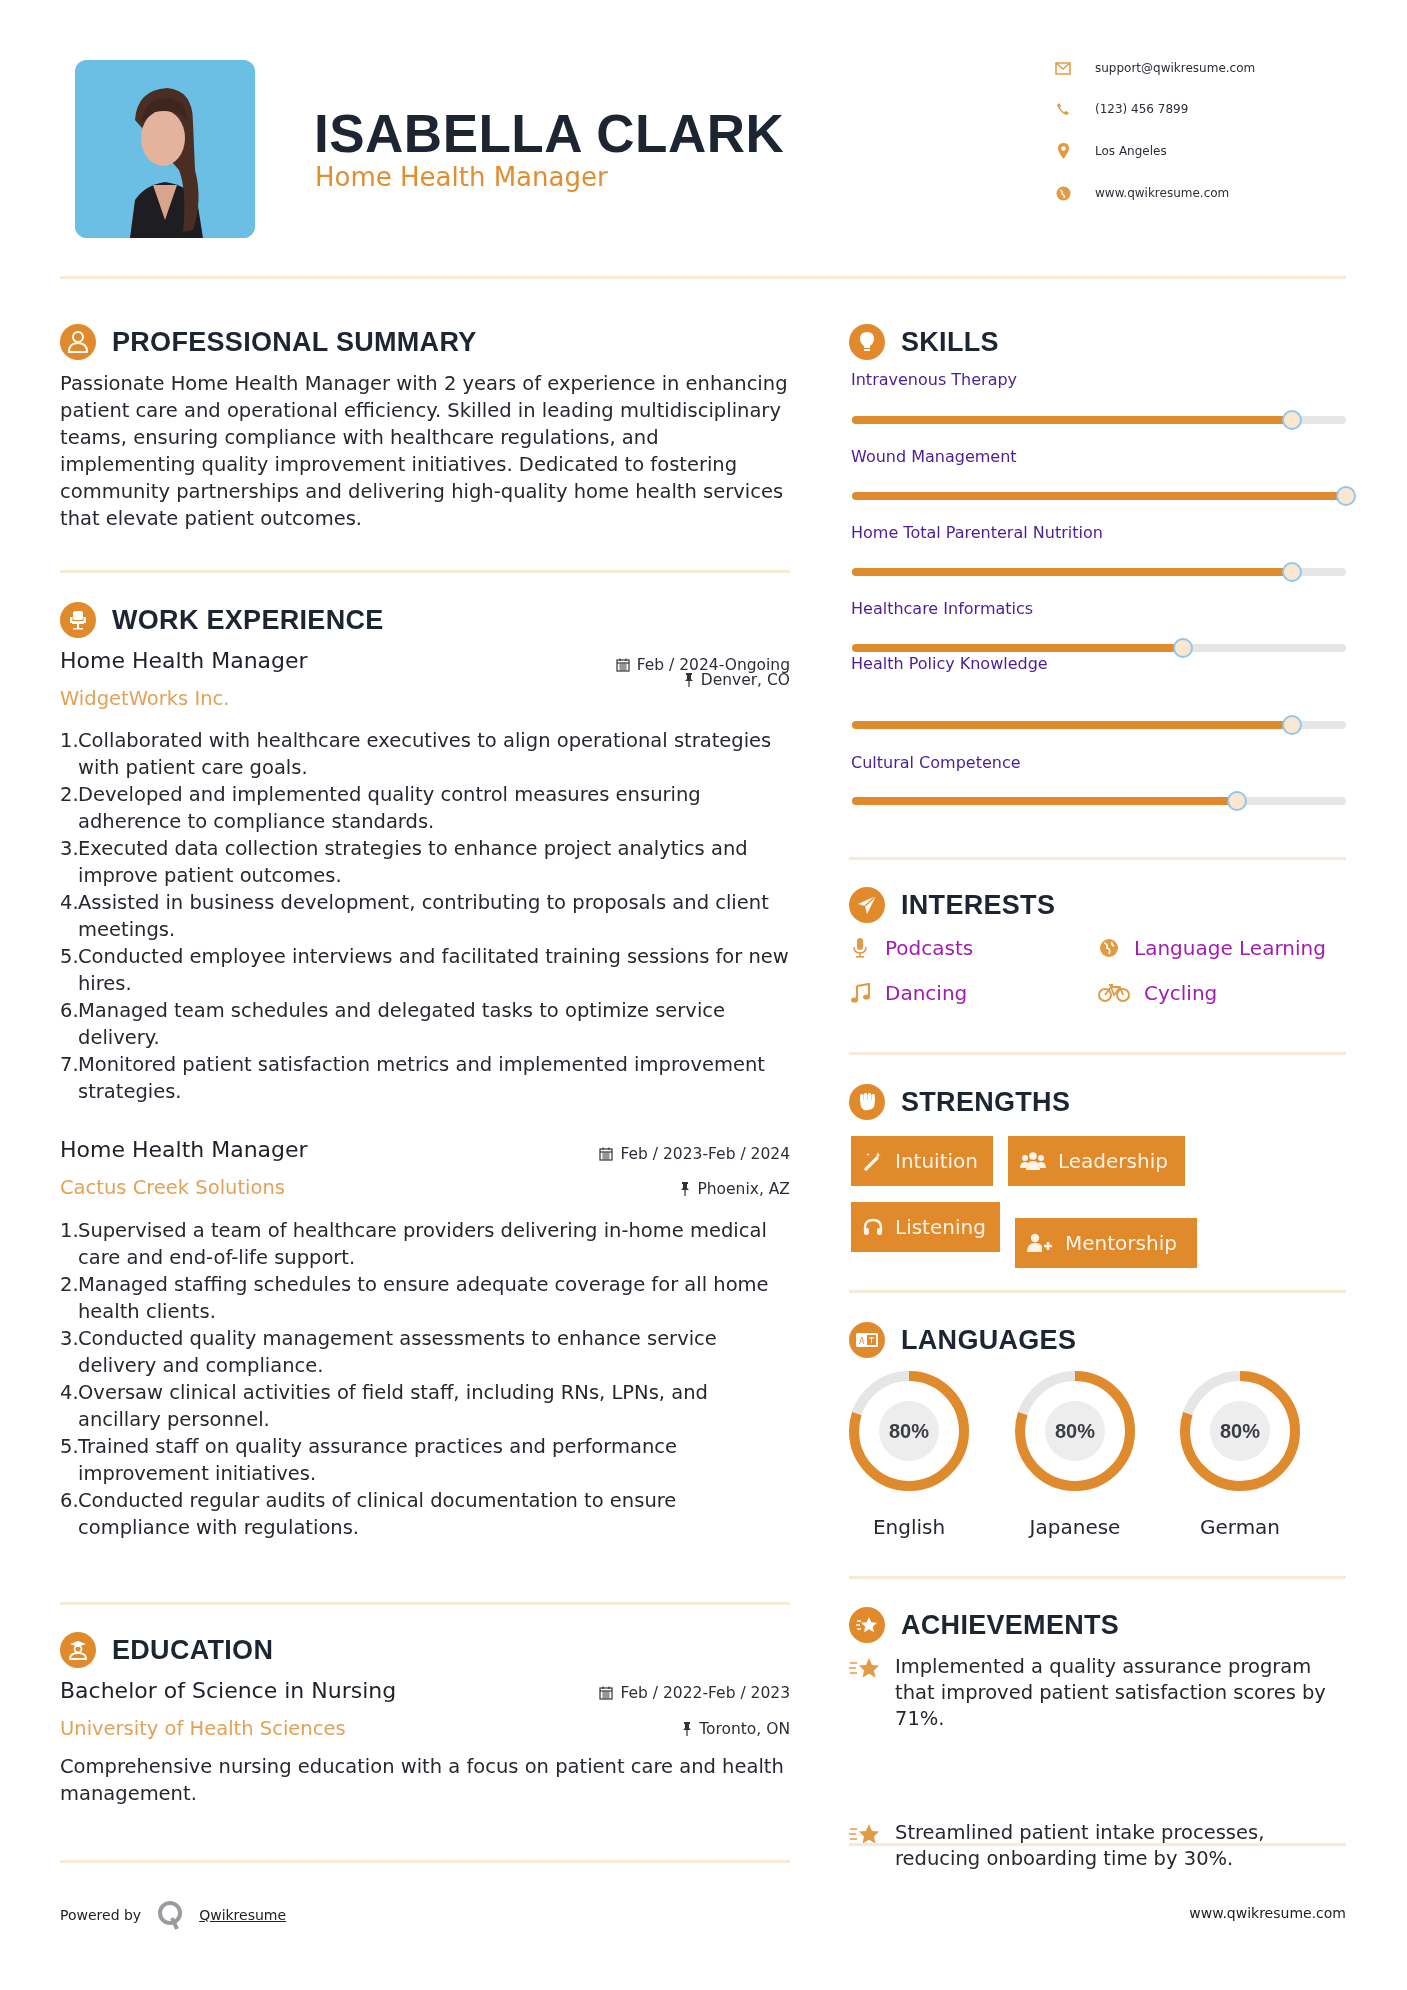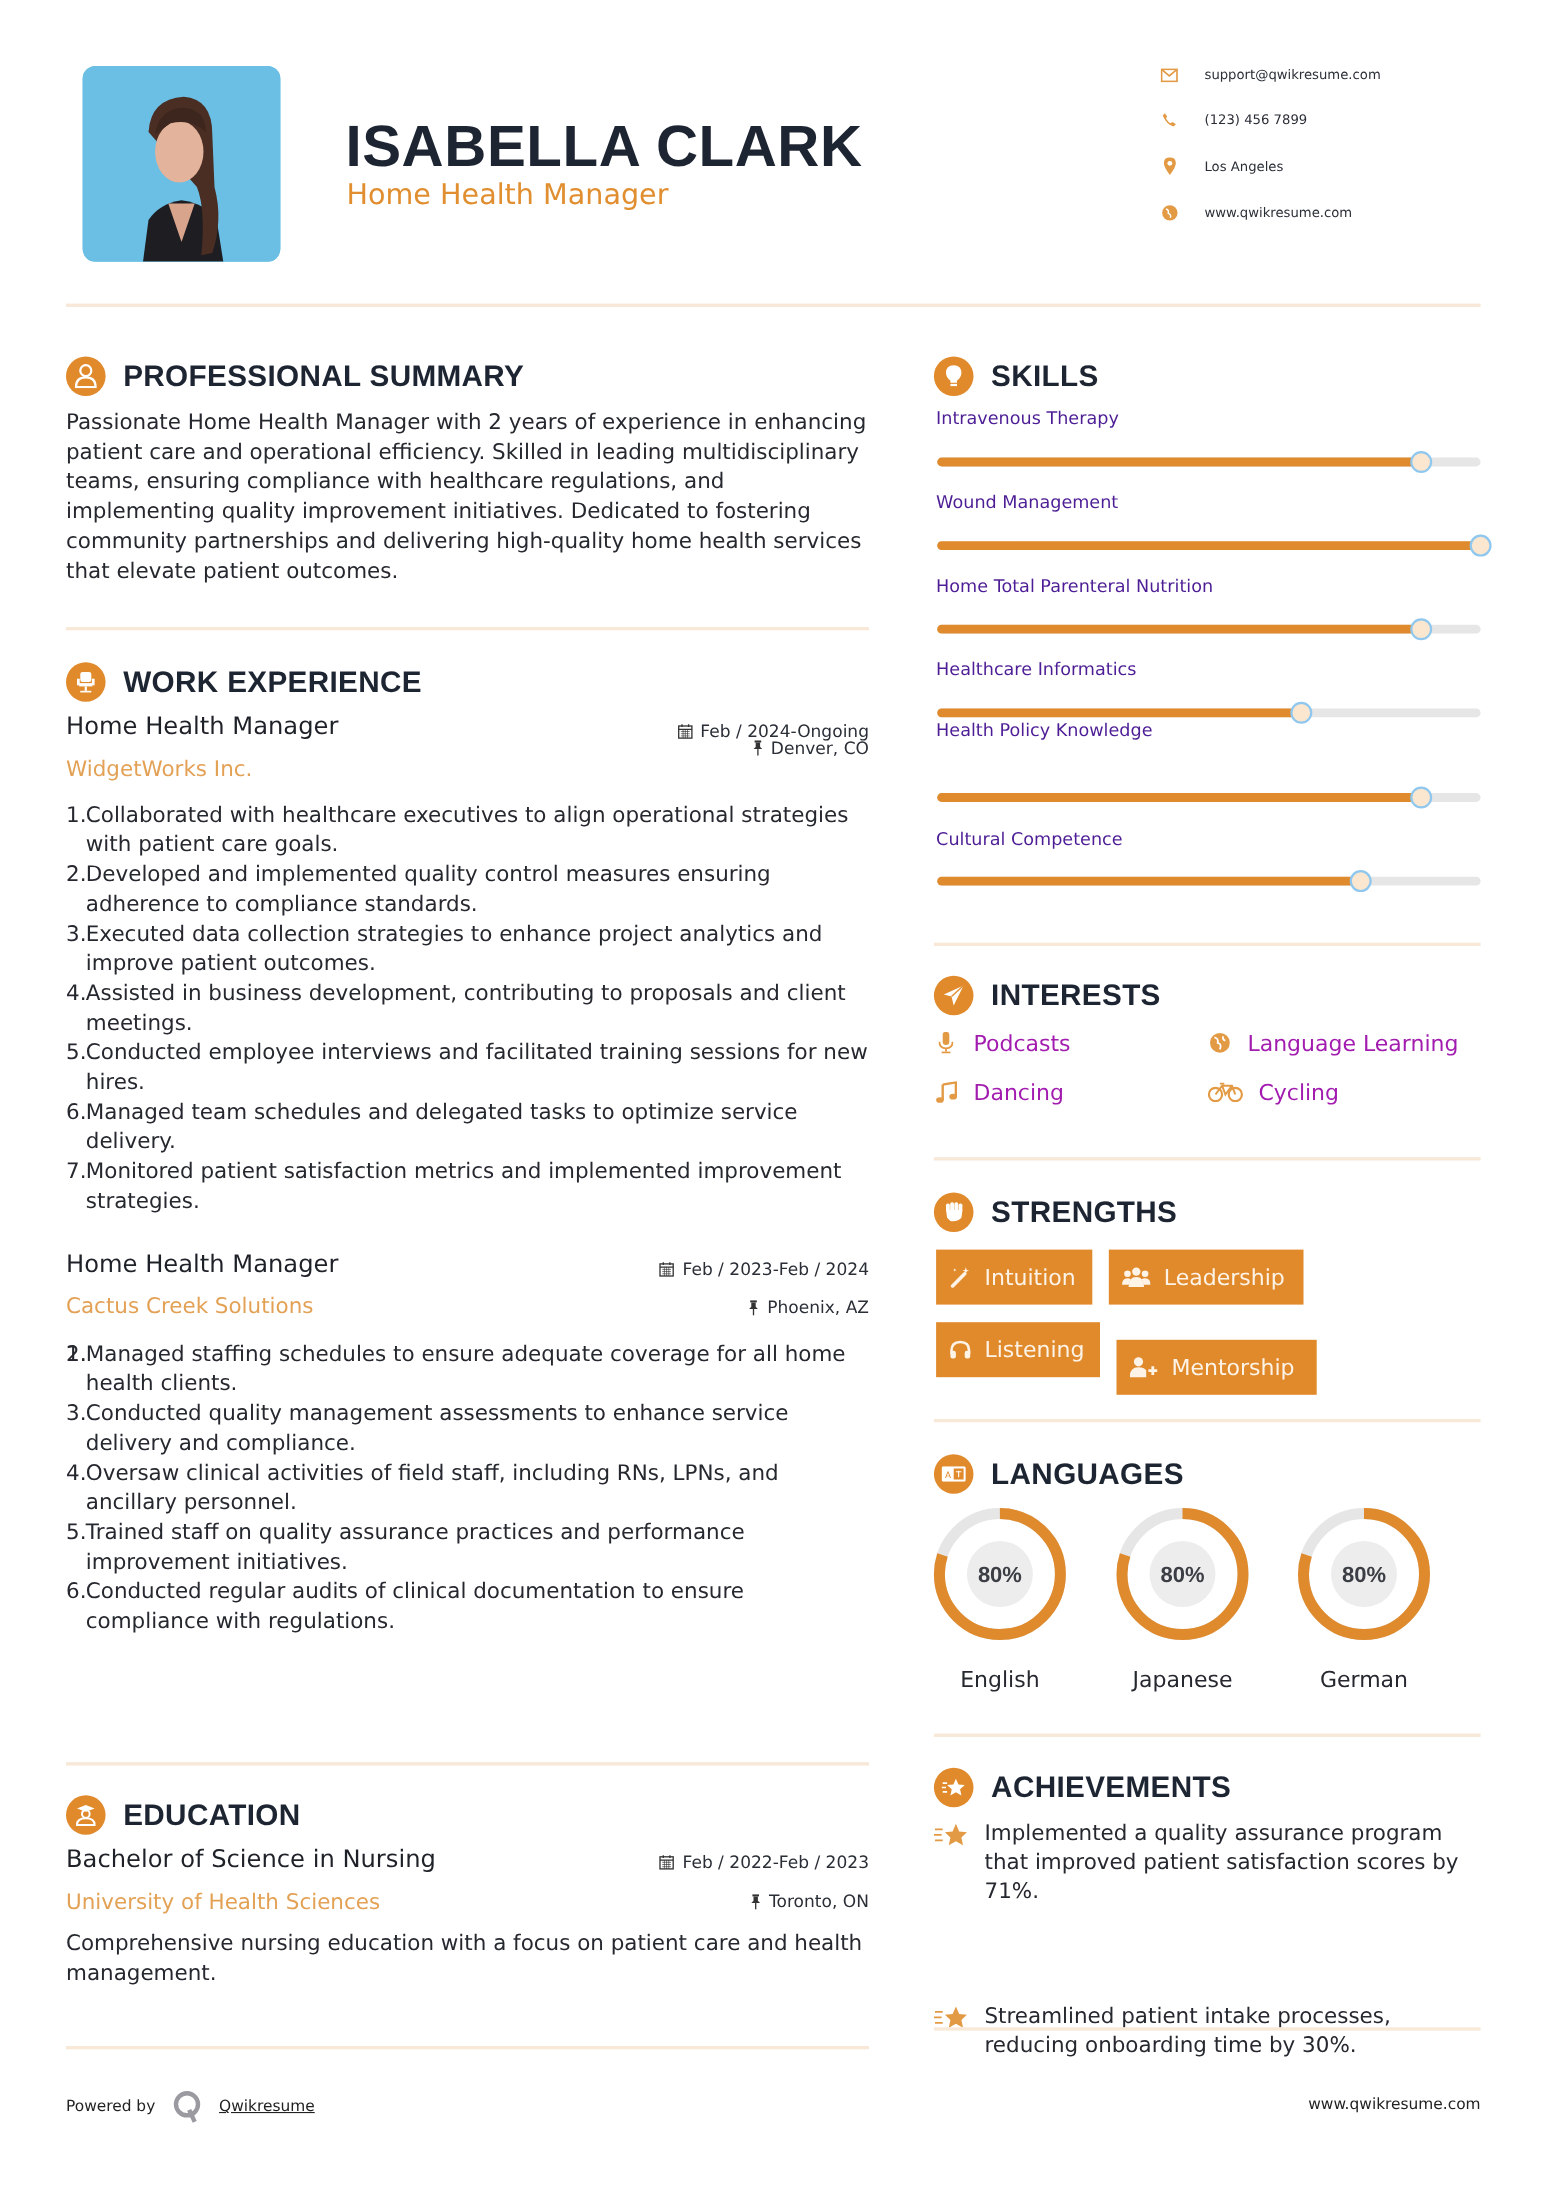--- a/index.html
+++ b/index.html
@@ -171,21 +171,21 @@
   <span class="mi">
     <svg width="10" height="14" viewBox="0 0 10 14">
         <rect x="2" y="0" width="6" height="2" fill="#333"></rect>
         <path d="M3 2 L3 6 L1 8 L9 8 L7 6 L7 2 Z" fill="#333"></path>
         <rect x="4.4" y="8" width="1.2" height="6" fill="#333"></rect>
       </svg>
   </span>
   <span>Phoenix, AZ</span>
 </div>
 <ol class="abs bul" style="left:60px; top:1217px; width:730px;">
-  <li><span class="num">1.</span></li>
+  <li><span class="num">1.</span><span>Supervised a team of healthcare providers delivering in-home medical care and end-of-life support.</span></li>
   <li><span class="num">2.</span><span>Managed staffing schedules to ensure adequate coverage for all home health clients.</span></li>
   <li><span class="num">3.</span><span>Conducted quality management assessments to enhance service delivery and compliance.</span></li>
   <li><span class="num">4.</span><span>Oversaw clinical activities of field staff, including RNs, LPNs, and ancillary personnel.</span></li>
   <li><span class="num">5.</span><span>Trained staff on quality assurance practices and performance improvement initiatives.</span></li>
   <li><span class="num">6.</span><span>Conducted regular audits of clinical documentation to ensure compliance with regulations.</span></li>
 </ol>
 <div class="abs divider" style="left:60px; top:1602px; width:730px;"></div>
 
 <div class="abs sec-head" style="left:60px; top:1632px;">
   <span class="sec-icon">

